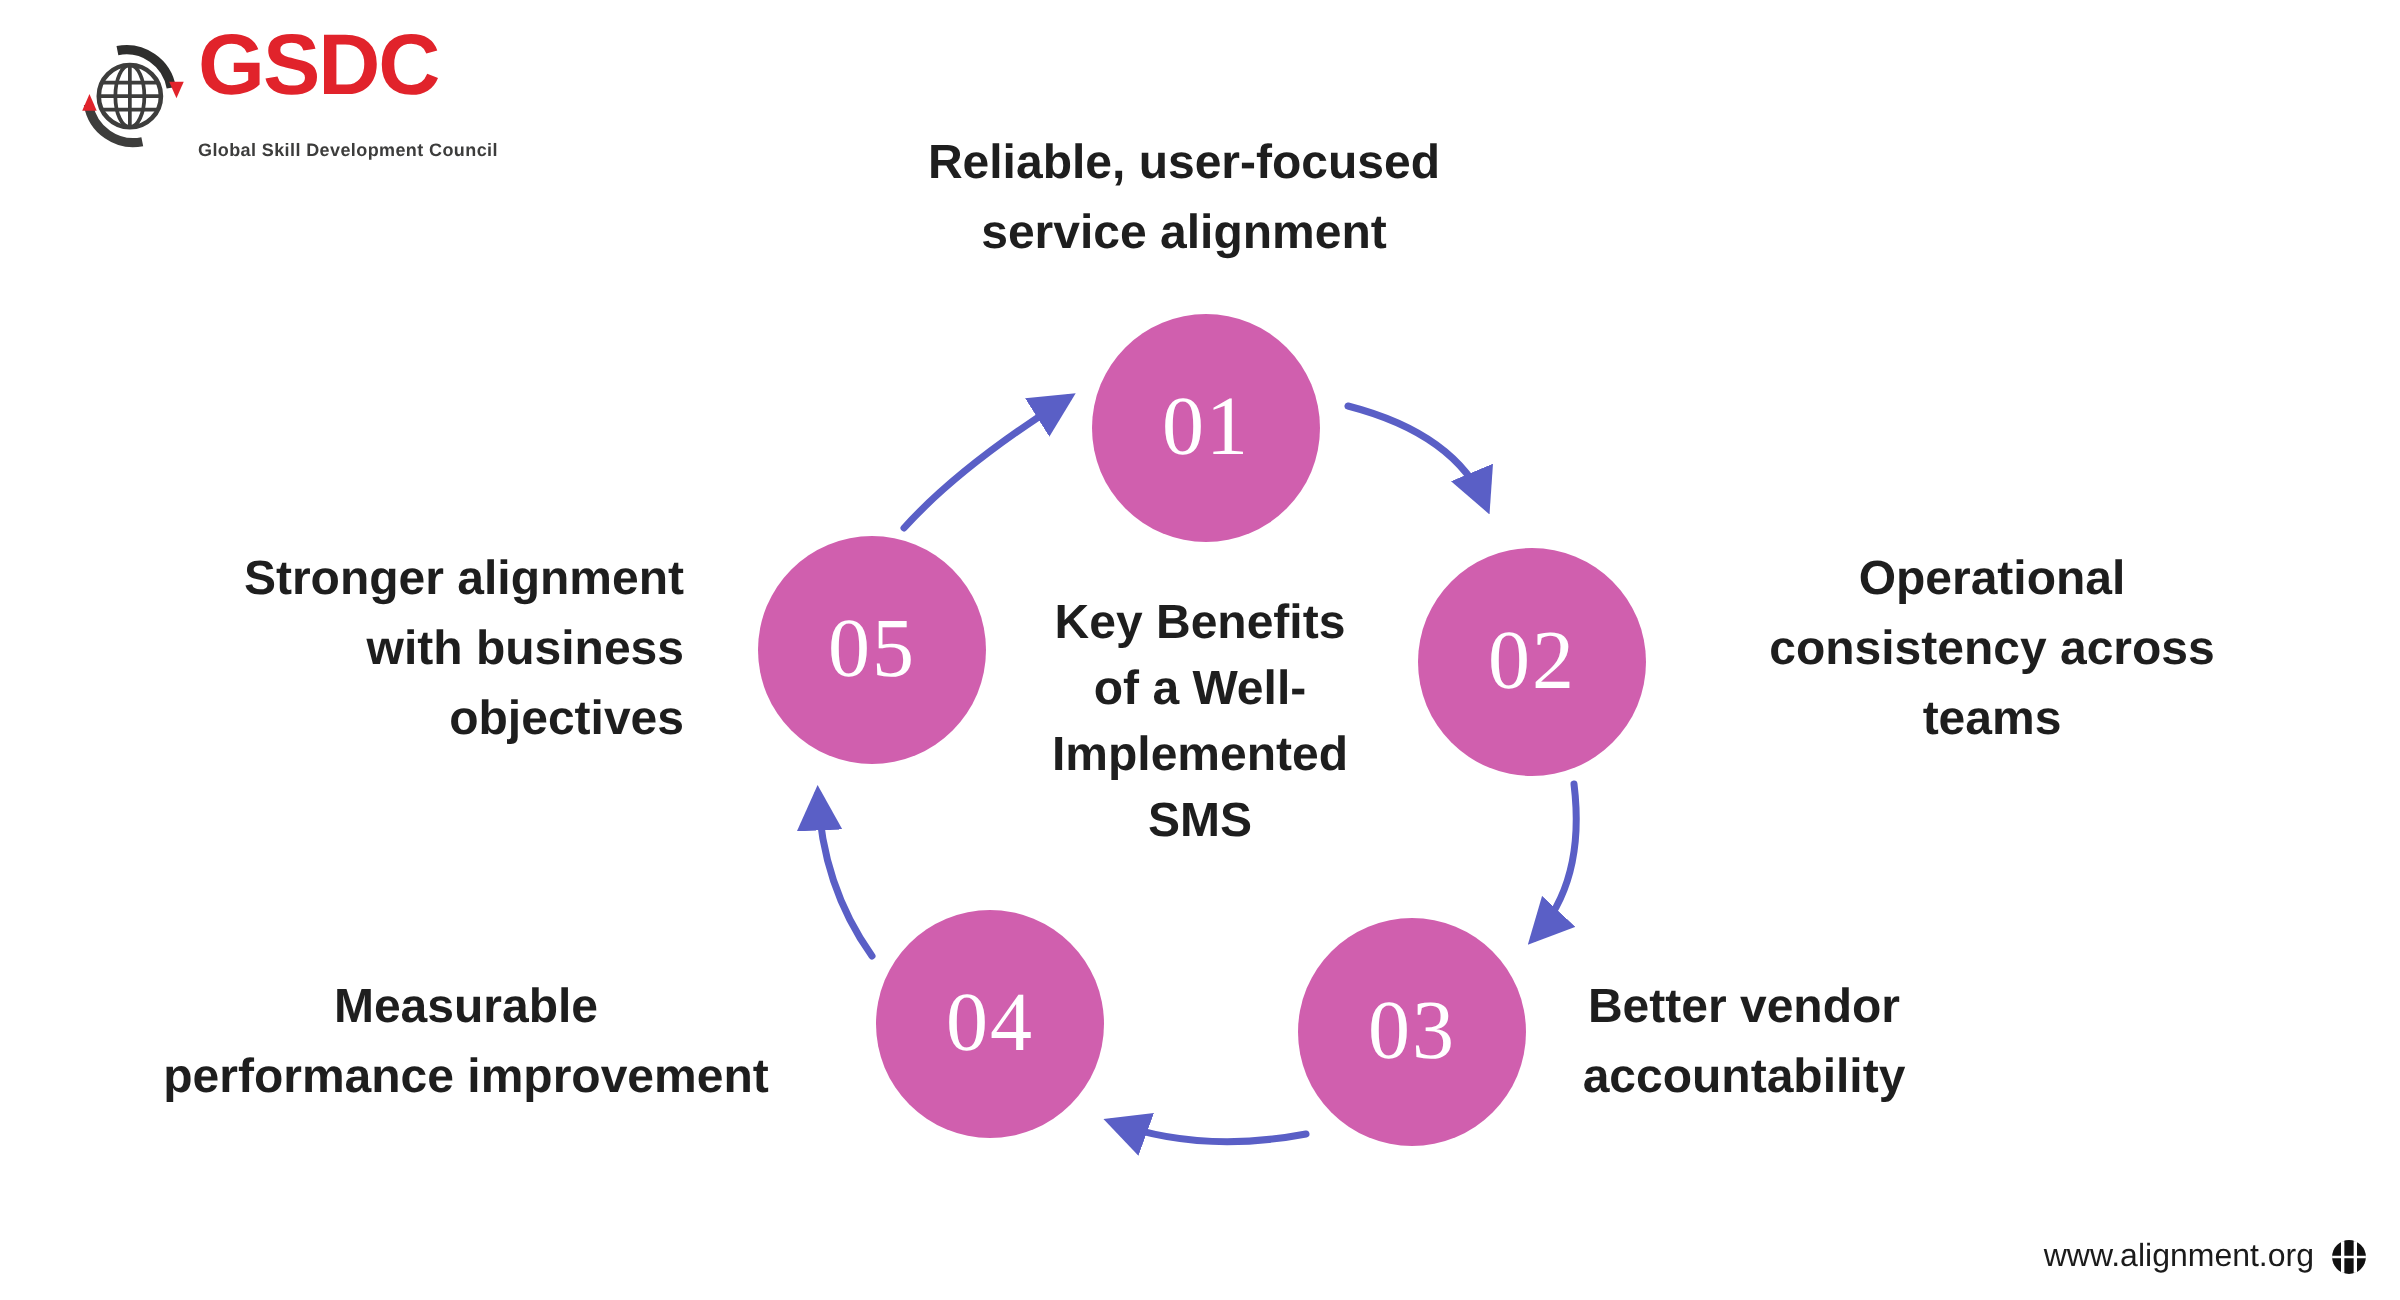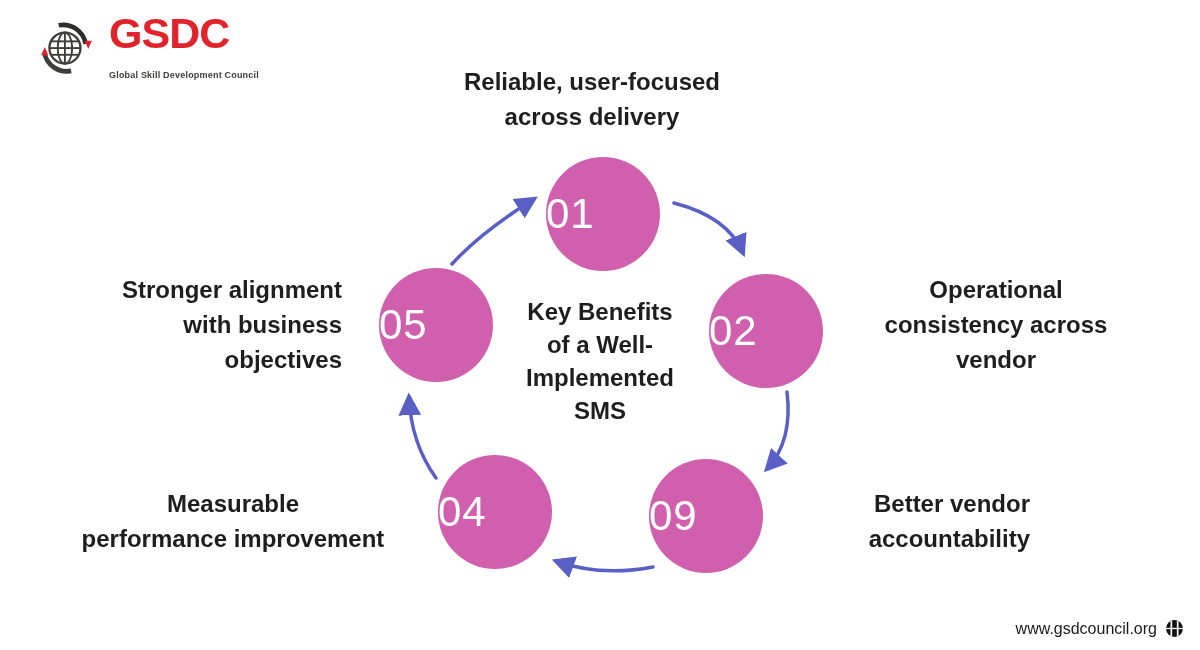--- a/index.html
+++ b/index.html
@@ -12,21 +12,21 @@
     font-family: "Liberation Sans", sans-serif;
     color: var(--text-dark, #1e1e1e);
   }
 
   
   .logo {
     position: absolute;
     left: 38px; top: 12px;
     display: flex;
     align-items: center;
-    gap: 13px;
+    gap: 3px;
   }
   .logo-text { display: flex; flex-direction: column; }
   .logo-brand {
     font-size: 43px;
     font-weight: 700;
     letter-spacing: -1px;
     line-height: 1;
     color: var(--logo-red, #e1232b);
   }
   .logo-tagline {
@@ -53,21 +53,22 @@
   .arrows marker path { fill: var(--arrow-blue, #5a5fc6); }
 
   
   .step-circle {
     position: absolute;
     width: 114px; height: 114px;
     border-radius: 50%;
     background: var(--circle-pink, #d05fae);
     display: flex;
     align-items: center;
-    justify-content: flex-start;
+    justify-content: center;
+    font-family: Liberation Serif, serif;
   }
   .step-number {
     color: #ffffff;
     font-size: 42px;
     font-weight: 400;
     letter-spacing: 1px;
   }
   .c1 { left: 546px; top: 157px; }
   .c2 { left: 709px; top: 274px; }
   .c3 { left: 649px; top: 459px; }
@@ -78,21 +79,21 @@
   .step-label {
     position: absolute;
     font-size: 24px;
     font-weight: 700;
     line-height: 35px;
     color: var(--text-dark, #1e1e1e);
   }
   .step-label .line { display: block; }
   .l1 { left: 412px; top: 64px;  width: 360px; text-align: center; }
   .l2 { left: 851px; top: 272px; width: 290px; text-align: center; }
-  .l3 { left: 790px; top: 486px; width: 240px; text-align: right; }
+  .l3 { left: 752px; top: 486px; width: 240px; text-align: center; }
   .l4 { left: 30px;  top: 486px; width: 406px; text-align: center; }
   .l5 { left: 60px;  top: 272px; width: 282px; text-align: right; }
 
   
   .diagram-title {
     position: absolute;
     left: 468px; top: 295px;
     width: 264px;
     text-align: center;
     font-size: 24px;
@@ -159,54 +160,54 @@
     <span class="line">SMS</span>
   </div>
 
   <div class="step-circle c1">
     <span class="step-number">01</span>
   </div>
   <div class="step-circle c2">
     <span class="step-number">02</span>
   </div>
   <div class="step-circle c3">
-    <span class="step-number">09</span>
+    <span class="step-number">03</span>
   </div>
   <div class="step-circle c4">
     <span class="step-number">04</span>
   </div>
   <div class="step-circle c5">
     <span class="step-number">05</span>
   </div>
 
   <div class="step-label l1">
     <span class="line">Reliable, user-focused</span>
-    <span class="line">across delivery</span>
+    <span class="line">service alignment</span>
   </div>
   <div class="step-label l2">
     <span class="line">Operational</span>
     <span class="line">consistency across</span>
-    <span class="line">vendor</span>
+    <span class="line">teams</span>
   </div>
   <div class="step-label l3">
     <span class="line">Better vendor</span>
     <span class="line">accountability</span>
   </div>
   <div class="step-label l4">
     <span class="line">Measurable</span>
     <span class="line">performance improvement</span>
   </div>
   <div class="step-label l5">
     <span class="line">Stronger alignment</span>
     <span class="line">with business</span>
     <span class="line">objectives</span>
   </div>
 
   <div class="footer">
-    <span class="footer-website">www.gsdcouncil.org</span>
+    <span class="footer-website">www.alignment.org</span>
     <svg width="19" height="19" viewBox="0 0 18 18">
       <circle cx="9" cy="9" r="8" fill="#111111"></circle>
       <line x1="6" y1="1.5" x2="6" y2="16.5" stroke="#ffffff" stroke-width="1.6"></line>
       <line x1="12" y1="1.5" x2="12" y2="16.5" stroke="#ffffff" stroke-width="1.6"></line>
       <line x1="1" y1="9" x2="17" y2="9" stroke="#ffffff" stroke-width="1.2"></line>
     </svg>
   </div>
 
 </div>
 

